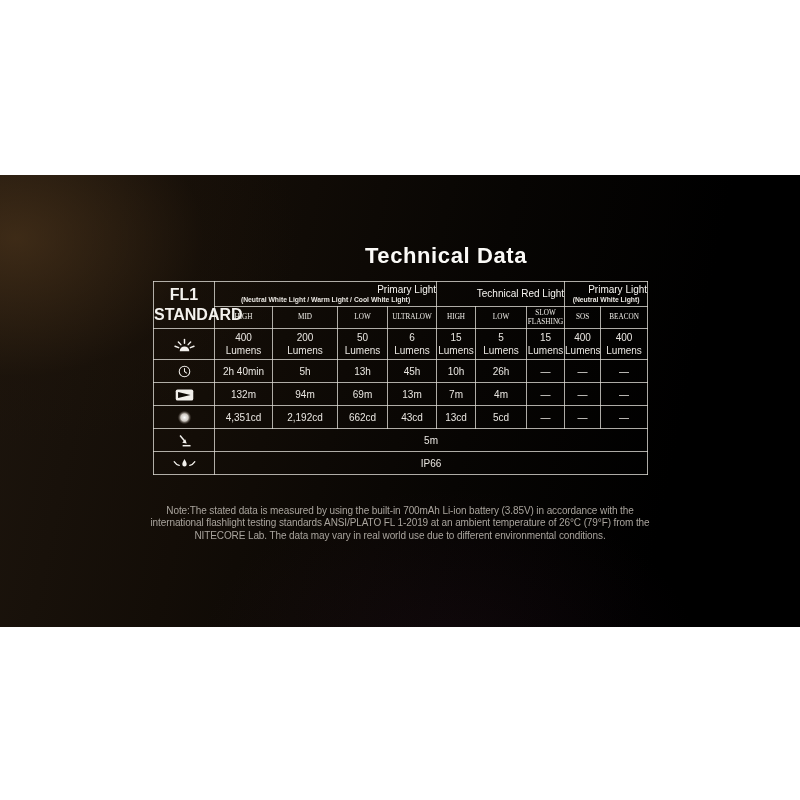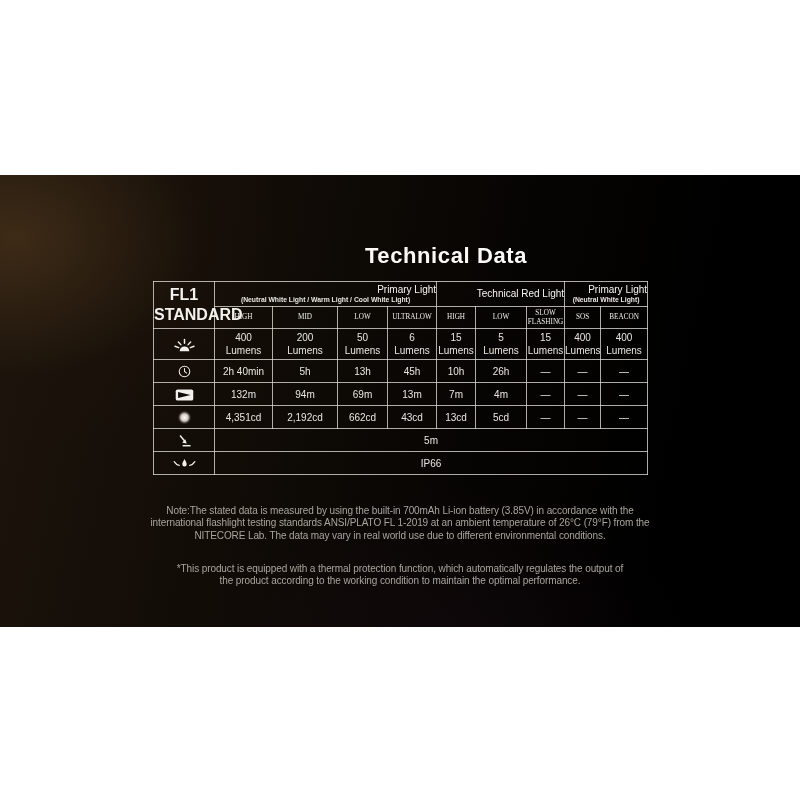--- a/index.html
+++ b/index.html
@@ -197,17 +197,15 @@
             </svg></td>
           <td class="cell" colspan="9">IP66</td>
         </tr>
       </tbody>
   </table>
 
   <div class="notes">
     <div class="para1">Note:The stated data is measured by using the built-in 700mAh Li-ion battery (3.85V) in accordance with the
 international flashlight testing standards ANSI/PLATO FL 1-2019 at an ambient temperature of 26°C (79°F) from the
 NITECORE Lab. The data may vary in real world use due to different environmental conditions.</div>
-    <div class="para2">*This product is equipped with a thermal protection function, which automatically regulates the output of
-the product according to the working condition to maintain the optimal performance.</div>
   </div>
 
 </div>
 
 </body></html>

